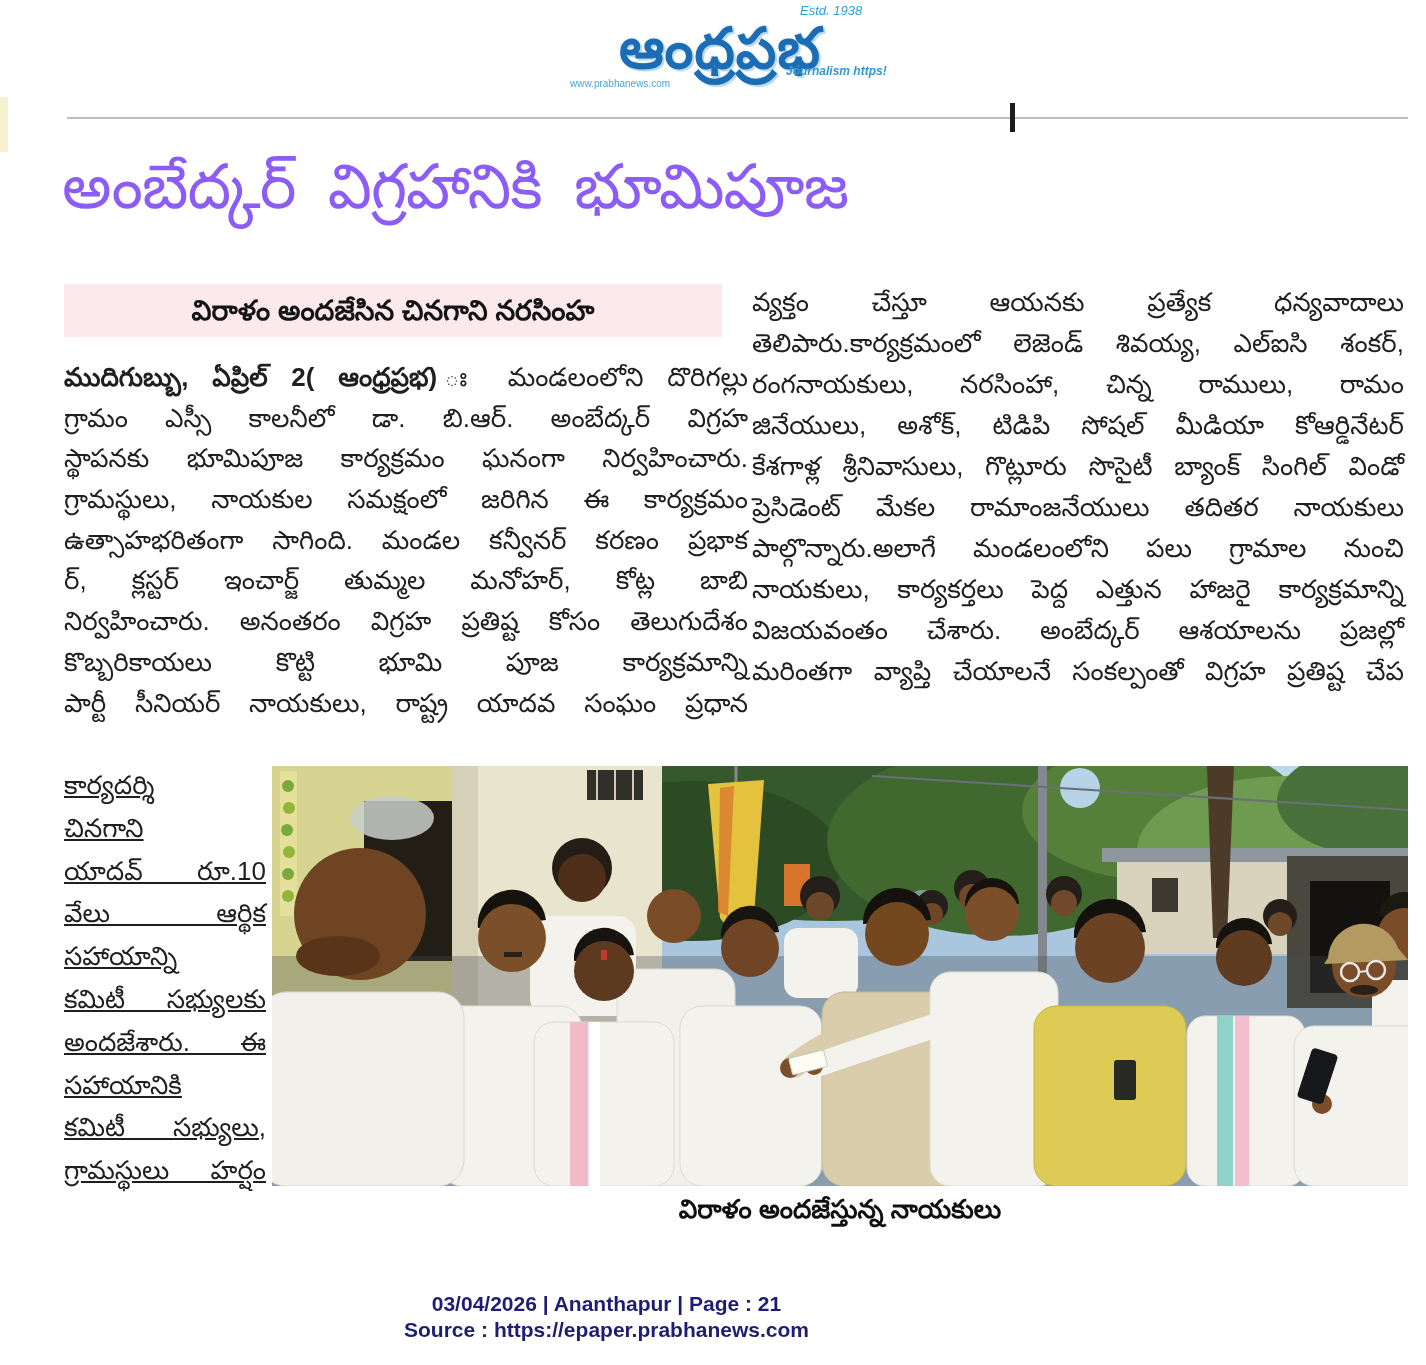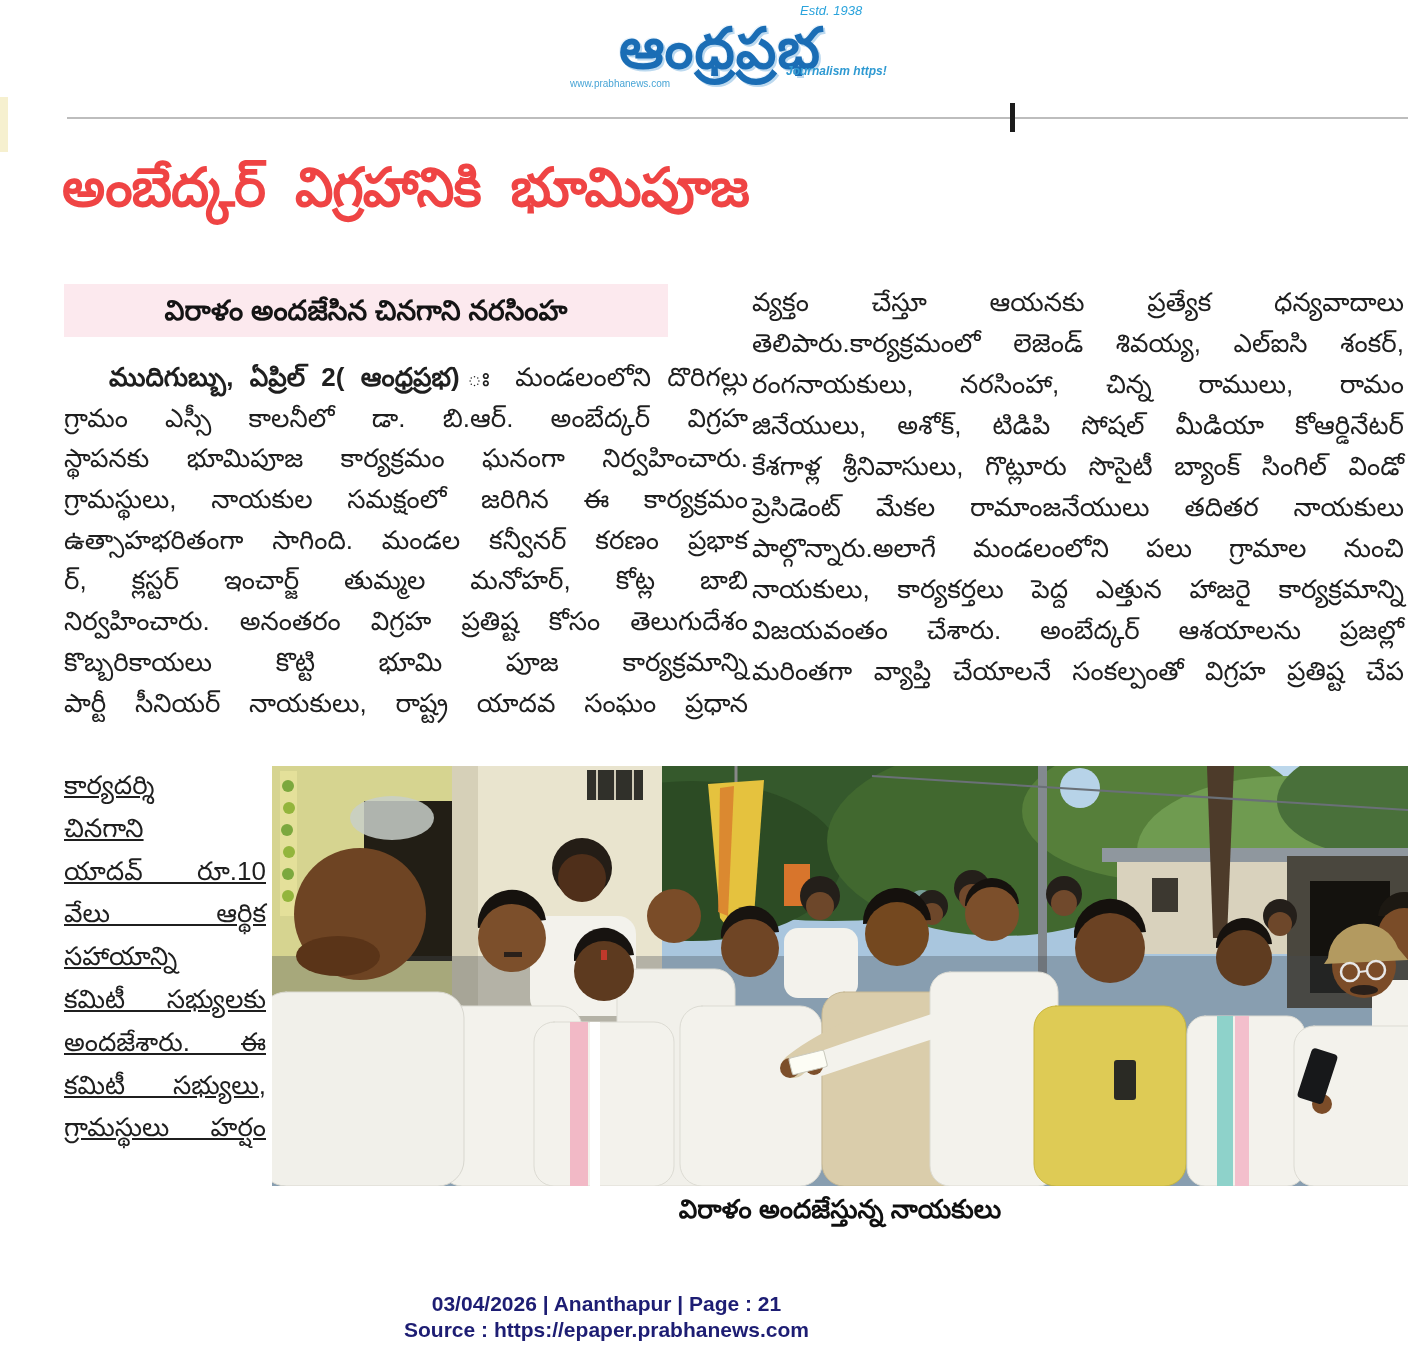--- a/index.html
+++ b/index.html
@@ -13,36 +13,36 @@
     text-shadow:2px 2px 0 #bcd9ef, -1px -1px 0 #e8f3fb;white-space:nowrap;}
   .estd{left:800px;top:3px;font-size:13px;font-style:italic;font-weight:400;color:#2aa3dc;}
   .website{left:570px;top:78px;font-size:10px;color:#49a5d6;}
   .tagline{left:786px;top:64px;font-size:12px;font-style:italic;font-weight:700;color:#2f9ad2;}
   .rule{left:67px;top:117px;width:1341px;height:2px;background:#bdbdbd;}
   .tick{left:1010px;top:103px;width:5px;height:29px;background:#1c1c1c;}
   .artifact{left:0;top:97px;width:8px;height:55px;background:#f6f0cf;}
 
   
   .headline{left:62px;top:126px;width:1310px;height:122px;line-height:122px;
-    font-size:54px;font-weight:700;color:#ef4444;white-space:nowrap;overflow:hidden;
+    font-size:62px;font-weight:400;color:#8b5cf6;white-space:nowrap;overflow:hidden;
     word-spacing:16px;letter-spacing:-1px;}
-  .subhead{left:64px;top:284px;width:604px;height:53px;background:#fce9ee;text-align:center;
+  .subhead{left:64px;top:284px;width:658px;height:53px;background:#fce9ee;text-align:center;
     line-height:53px;font-size:28px;font-weight:700;color:#141414;white-space:nowrap;overflow:hidden;}
 
   
   .col{position:absolute;font-size:26px;color:#1f1f1f;}
   .col-left{left:64px;top:357px;width:684px;}
   .col-left .bline{height:40.7px;line-height:40.7px;}
   .col-right{left:752px;top:282px;width:652px;}
   .col-right .bline{height:41px;line-height:41px;}
   .col-narrow{left:64px;top:764px;width:202px;text-decoration:underline;}
   .col-narrow .bline{height:42.8px;line-height:42.8px;}
   .bline{white-space:nowrap;}
   .just{text-align:justify;text-align-last:justify;-moz-text-align-last:justify;}
-  .b{font-weight:700;margin-left:45px;}
+  .b{font-weight:700;}
 
   
   .photo{left:272px;top:766px;width:1136px;height:420px;}
   .photo svg{display:block;width:100%;height:100%;}
   .caption{left:272px;top:1194px;width:1136px;text-align:center;font-size:26px;font-weight:700;color:#101010;}
   .footer{left:0;top:1291px;width:1213px;text-align:center;font-size:21px;font-weight:700;
     color:#1d1d73;line-height:26px;}
 </style>
 </head>
 <body>
@@ -90,20 +90,21 @@
     </div>
 
   <div class="col col-narrow">
       <div class="bline just">కార్యదర్శి</div>
       <div class="bline just">చినగాని</div>
       <div class="bline just">యాదవ్ రూ.10</div>
       <div class="bline just">వేలు ఆర్థిక</div>
       <div class="bline just">సహాయాన్ని</div>
       <div class="bline just">కమిటీ సభ్యులకు</div>
       <div class="bline just">అందజేశారు. ఈ</div>
+      <div class="bline just">సహాయానికి</div>
       <div class="bline just">కమిటీ సభ్యులు,</div>
       <div class="bline just">గ్రామస్థులు హర్షం</div>
     </div>
 
   <div class="abs photo">
     <svg viewBox="0 0 1136 420" preserveAspectRatio="none" xmlns="http://www.w3.org/2000/svg">
 
       <rect width="1136" height="420" fill="#a9c6de"></rect>
       <rect x="880" y="0" width="256" height="130" fill="#bcd7eb"></rect>
 

